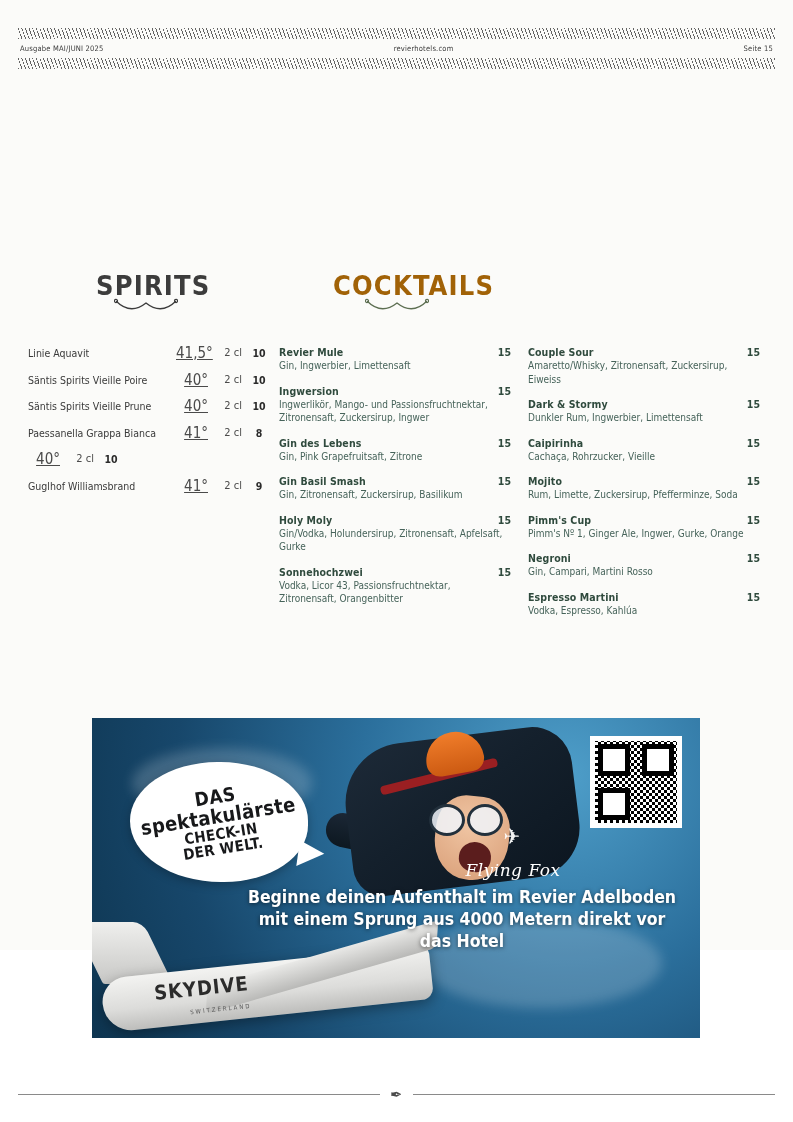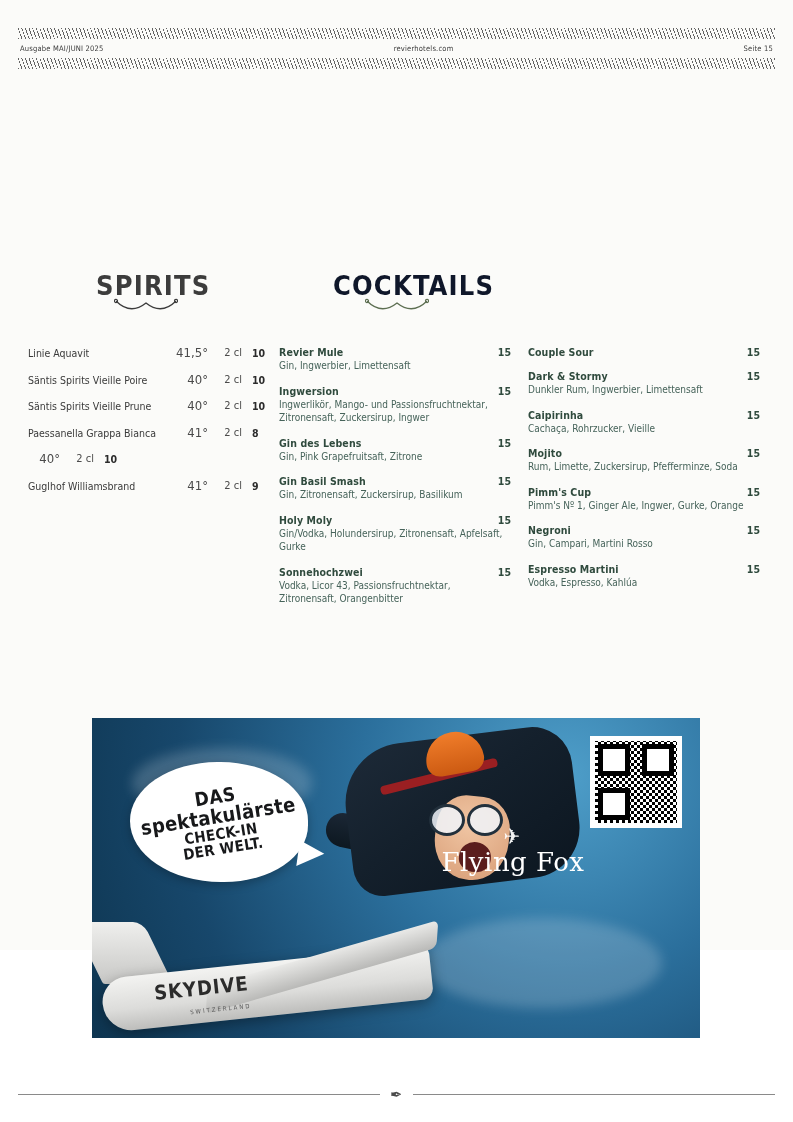--- a/index.html
+++ b/index.html
@@ -63,21 +63,21 @@
   .title-spirits {
     position: absolute;
     left: 96px;
     top: 270px;
     color: #3c3c3c;
   }
   .title-cocktails {
     position: absolute;
     left: 333px;
     top: 270px;
-    color: #0f172a;
+    color: #a16207;
   }
   .swirl {
     position: absolute;
     width: 64px;
     height: 14px;
   }
   .swirl svg { display: block; }
   .swirl-spirits { left: 114px; top: 298px; }
   .swirl-cocktails { left: 365px; top: 298px; }
 
@@ -101,33 +101,34 @@
   }
   .spirit .name {
     flex: 1;
     color: #3a3a3a;
     padding-right: 6px;
   }
   .spirit .abv {
     width: 32px;
     text-align: right;
     color: #4a4a4a;
-    font-size: 13px;
+    font-size: 15px;
     padding-right: 10px;
+    text-decoration: underline;
   }
   .spirit .size {
     width: 24px;
     text-align: right;
     color: #4a4a4a;
     font-size: 11px;
     padding-right: 10px;
   }
   .spirit .price {
     width: 14px;
-    text-align: left;
+    text-align: center;
     font-weight: bold;
     color: #2b2b2b;
     font-size: 10.5px;
   }
   .spirit .name .sub {
     display: block;
   }
 
   
   .cocktail {
@@ -392,23 +393,24 @@
     color: #fff;
   }
   .flyingfox .ff-mark {
     font-size: 22px;
     line-height: 18px;
     letter-spacing: 2px;
     opacity: .95;
   }
   .flyingfox .ff-name {
     font-family: "DejaVu Serif", "Liberation Serif", serif;
-    font-size: 26px;
+    font-style: italic;
+    font-size: 17px;
     letter-spacing: .5px;
-    margin-top: 1px;
+    margin-top: 14px;
   }
   .ad-headline {
     position: absolute;
     left: 150px;
     right: 18px;
     top: 168px;
     text-align: center;
     color: #ffffff;
     font-weight: bold;
     font-size: 17.5px;
@@ -592,20 +594,21 @@
 
   </div>
 
   <div class="col col-cocktails-2">
 
     <div class="cocktail">
       <div class="line1">
         <span class="cname">Couple Sour</span>
         <span class="cprice">15</span>
       </div>
+      <div class="ingredients">Amaretto/Whisky, Zitronensaft, Zuckersirup, Eiweiss</div>
     </div>
 
     <div class="cocktail">
       <div class="line1">
         <span class="cname">Dark &amp; Stormy</span>
         <span class="cprice">15</span>
       </div>
       <div class="ingredients">Dunkler Rum, Ingwerbier, Limettensaft</div>
     </div>
 
@@ -689,20 +692,21 @@
       <div class="qr-eye tl"></div>
       <div class="qr-eye tr"></div>
       <div class="qr-eye bl"></div>
     </div>
 
     <div class="flyingfox">
       <div class="ff-mark">✈</div>
       <div class="ff-name">Flying Fox</div>
     </div>
 
+    <div class="ad-headline">Beginne deinen Aufenthalt im Revier Adelboden mit einem Sprung aus 4000 Metern direkt vor das Hotel</div>
   </div>
 
   <div class="footer">
     <div class="rule"></div>
     <div class="mark">✒</div>
     <div class="rule"></div>
   </div>
 
 </div>
 

